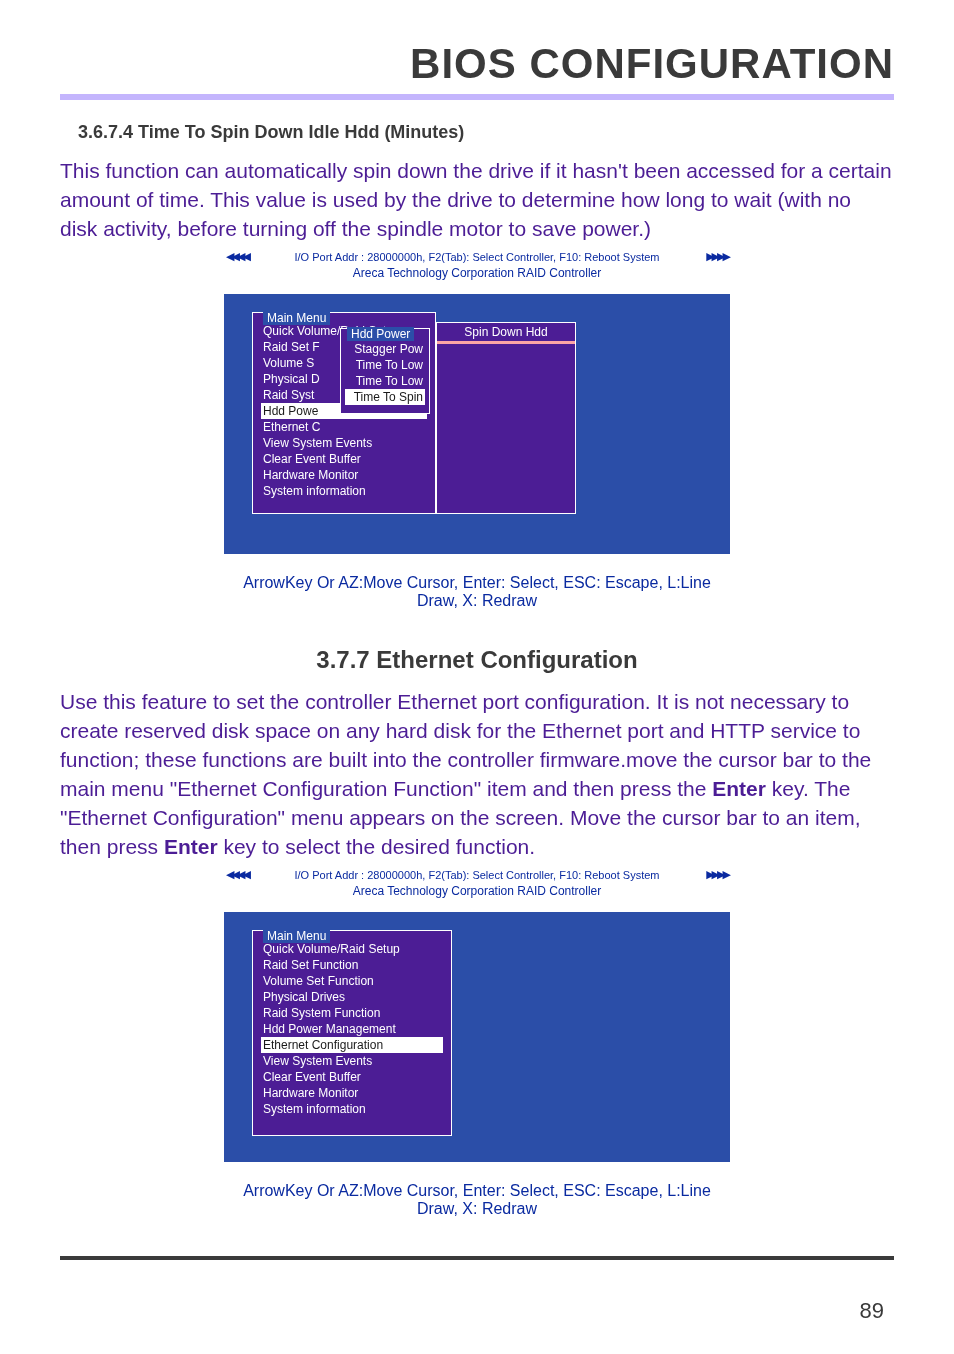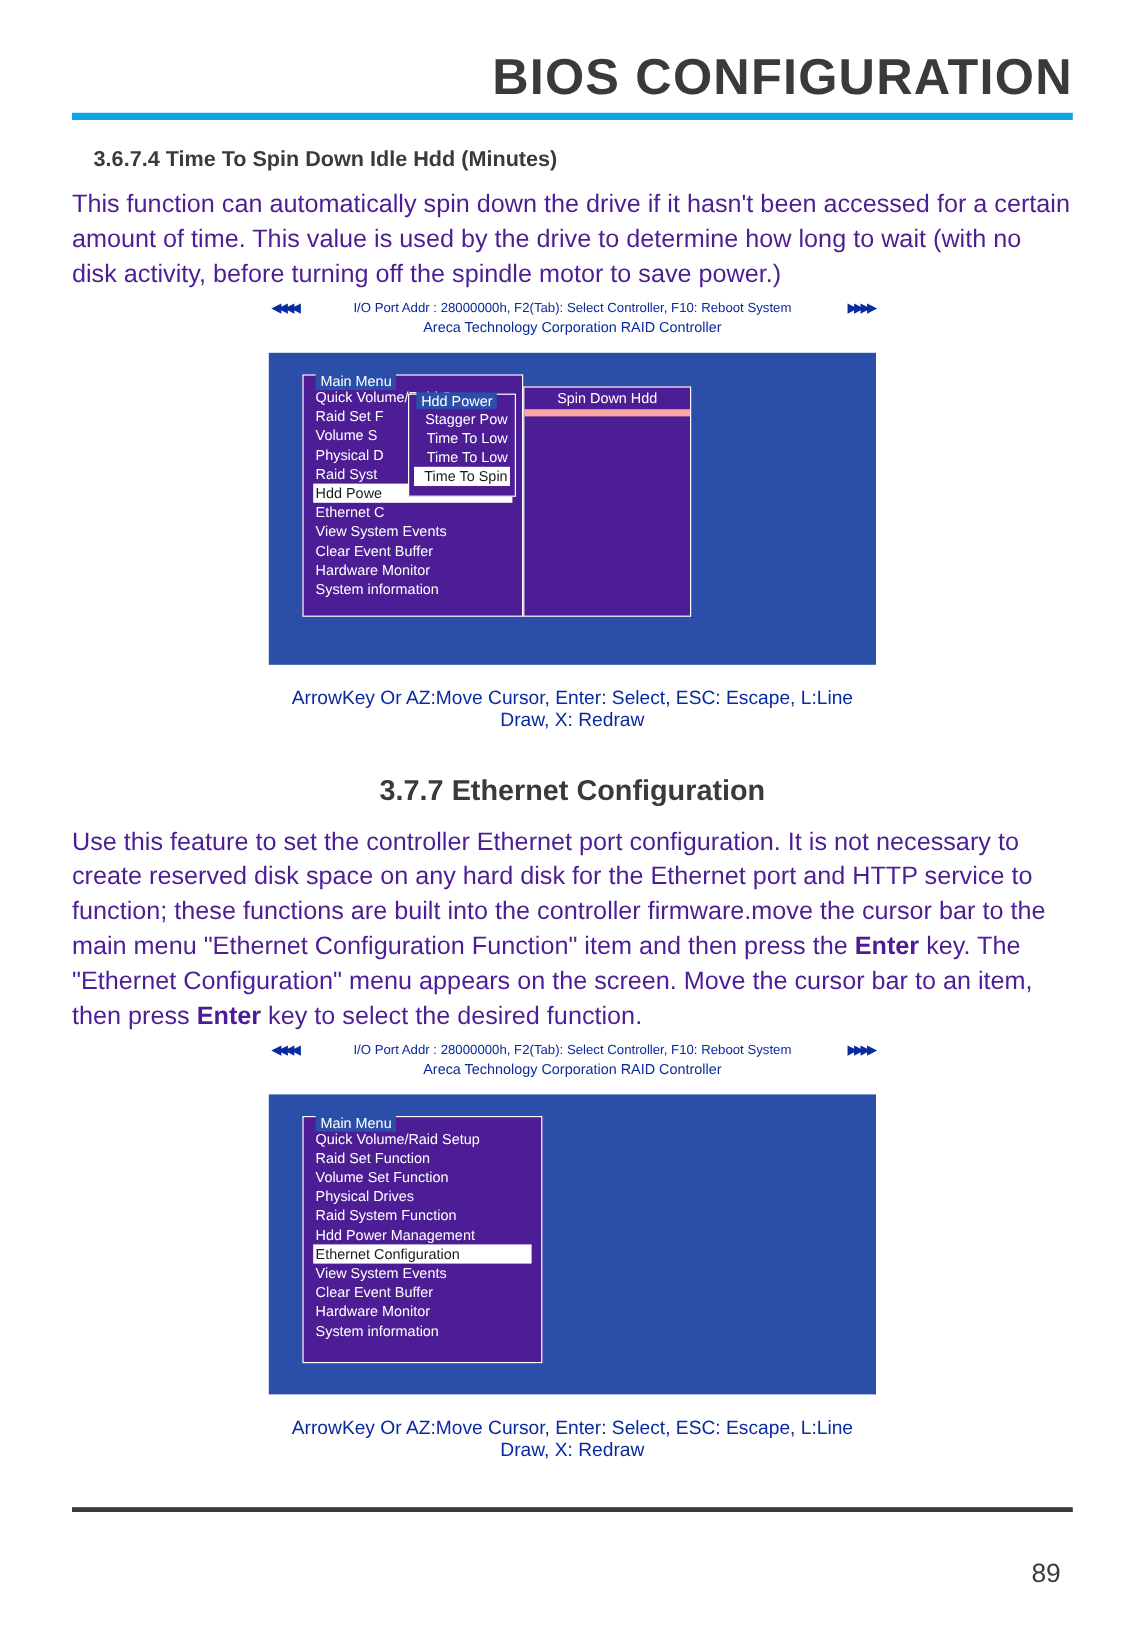--- a/index.html
+++ b/index.html
@@ -14,21 +14,21 @@
   .page {
     padding: 40px 60px 40px 60px;
   }
   .header {
     text-align: right;
     font-weight: 900;
     font-size: 42px;
     letter-spacing: 1px;
     color: #3a3a3a;
     padding-bottom: 6px;
-    border-bottom: 6px solid #0ea5e9;
+    border-bottom: 6px solid #c4b5fd;
     margin-bottom: 22px;
     font-family: Verdana, Geneva, sans-serif;
   }
   .section-num {
     font-weight: 900;
     font-size: 18px;
     color: #3a3a3a;
     margin-left: 18px;
     margin-bottom: 14px;
   }
@@ -112,21 +112,21 @@
     margin:0 -2px;
   }
   .opt-list{
     padding:6px 0;
     text-align:center;
     color:#fff;
     font-size:12px;
     line-height:16px;
   }
   .opt-title-bar{
-    border-bottom:6px solid #fca5a5;
+    border-bottom:3px solid #fca5a5;
     text-align:center;
     color:#fff;
     font-size:12px;
     padding:2px 0;
   }
   .bottom-help{
     background:#fff;
     color:#0a2aa0;
     font-size:16px;
     text-align:center;

